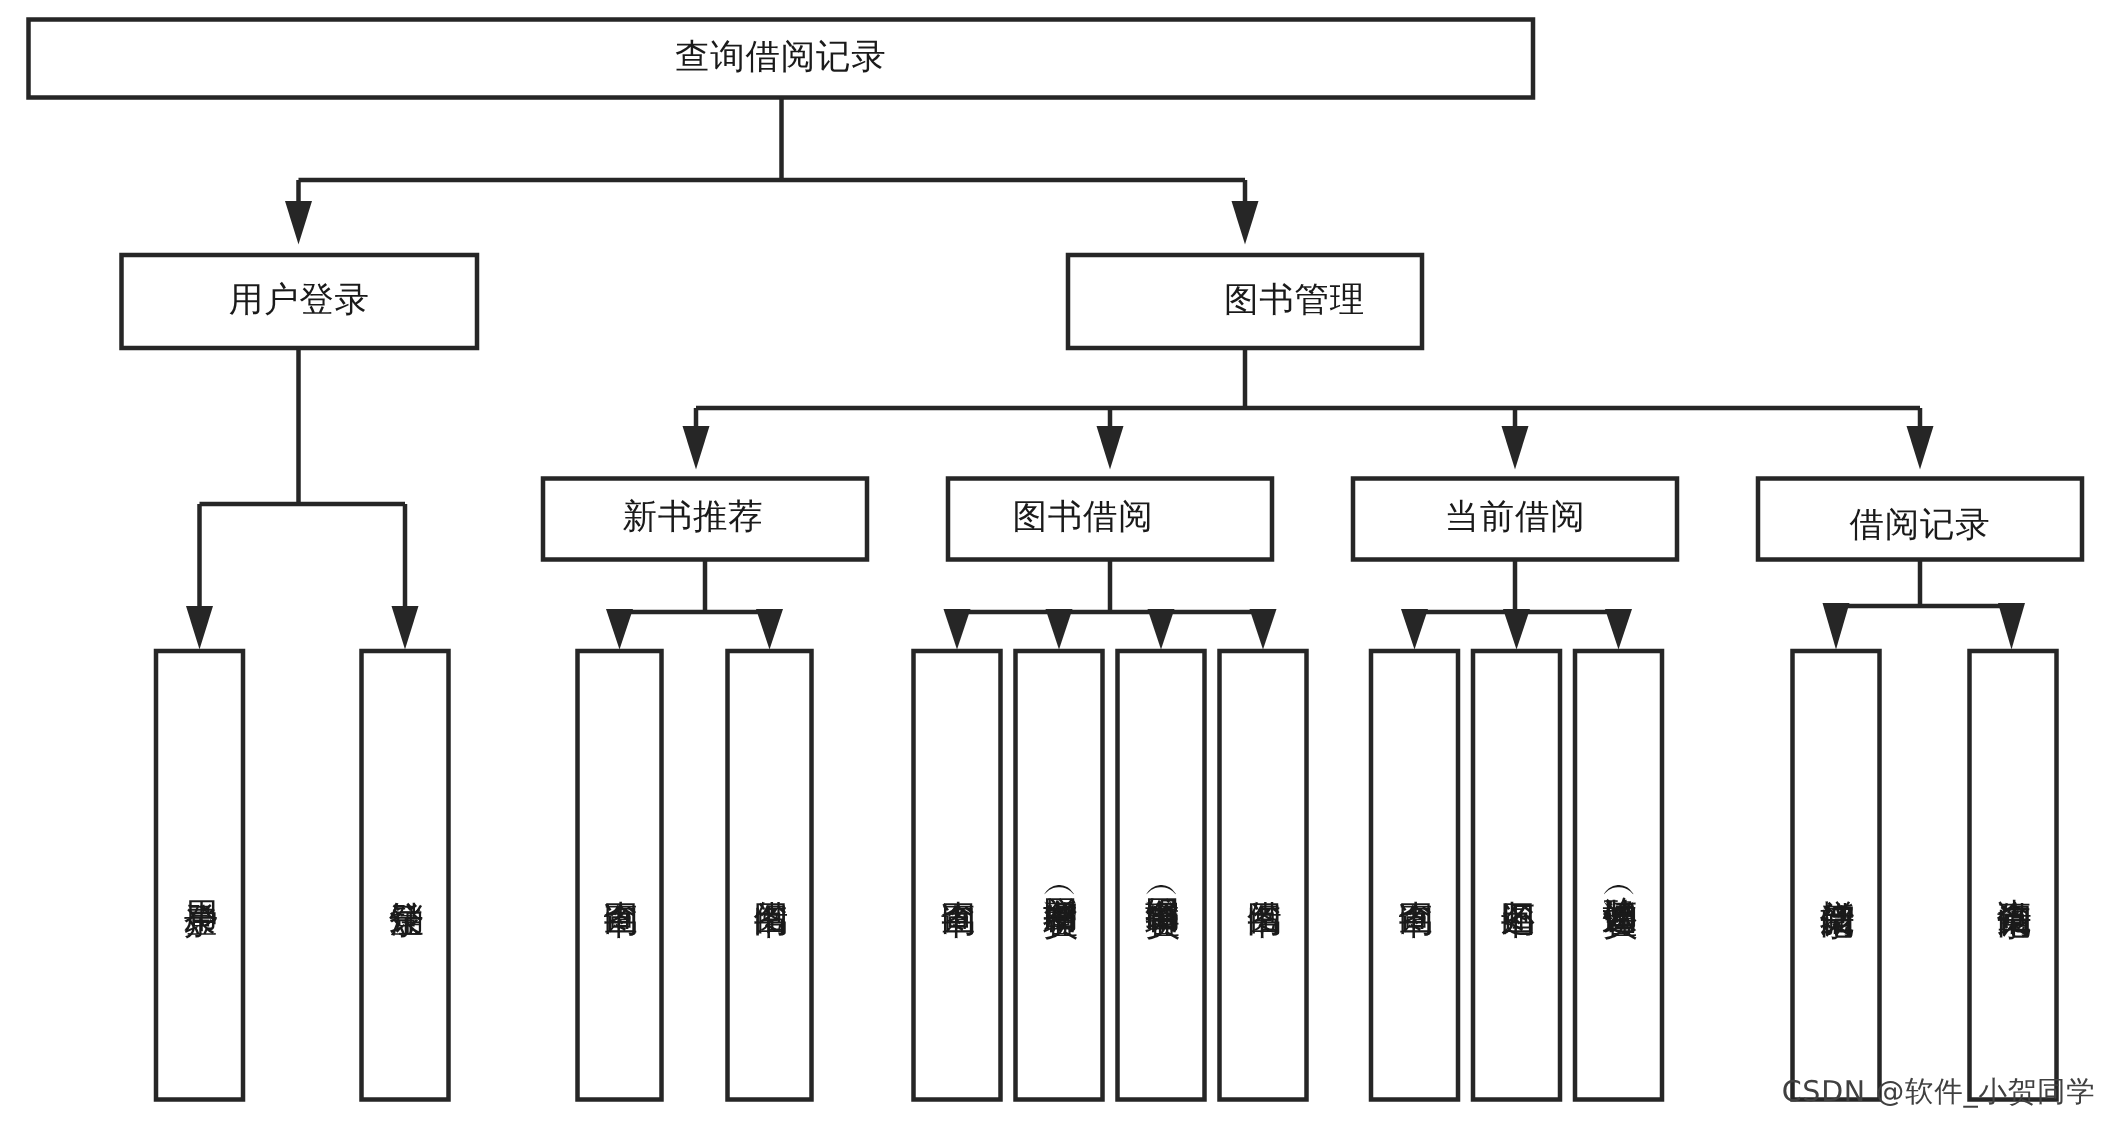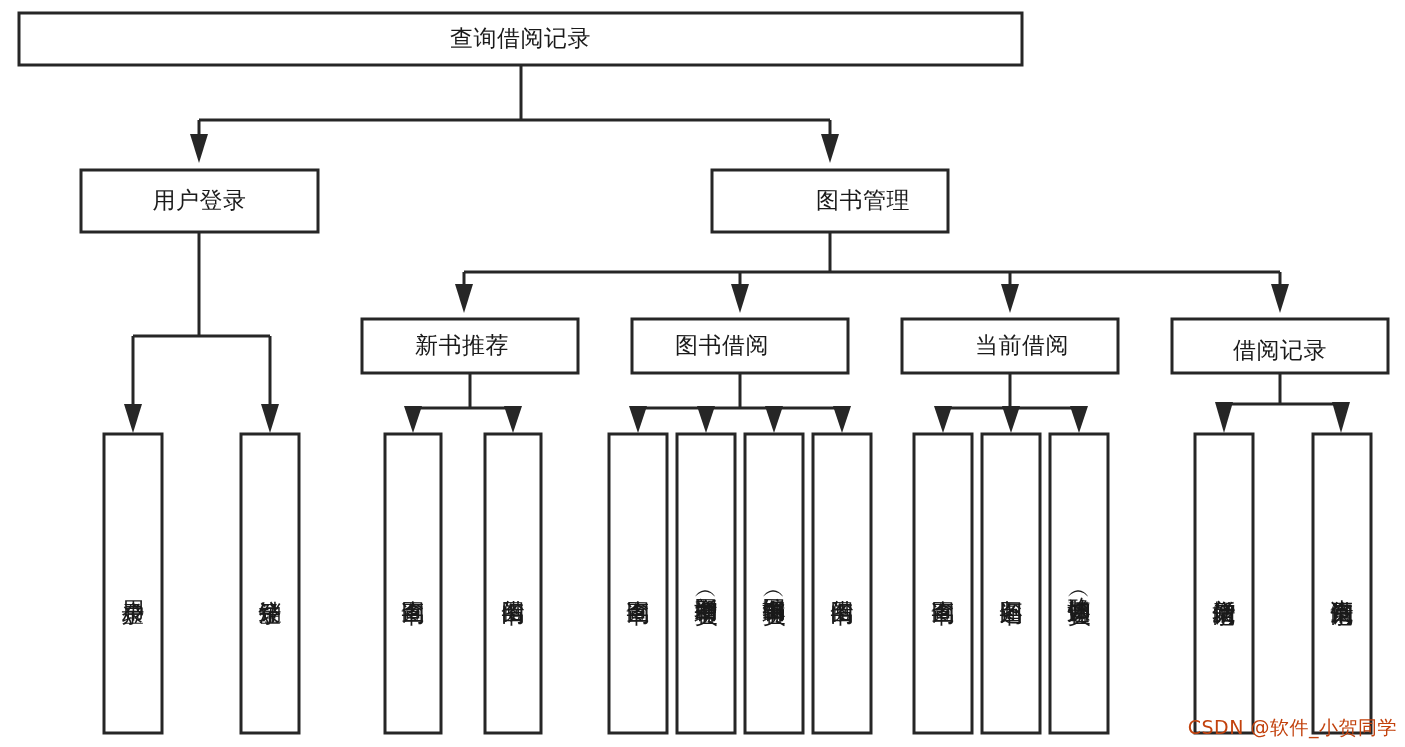--- a/index.html
+++ b/index.html
@@ -67,21 +67,21 @@
     writing-mode: vertical-rl;
     text-orientation: upright;
     letter-spacing: 1px;
     pointer-events: none;
   }
   .watermark {
     position: absolute;
     right: 8px;
     bottom: 6px;
     font-size: 19px;
-    color: #c2410c;
+    color: #404040;
     letter-spacing: 0.5px;
     white-space: nowrap;
   }
 </style>
 </head>
 <body>
 
 <div id="diagram-root">
 
   <svg class="canvas" viewBox="0 0 1405 747">
@@ -168,21 +168,21 @@
 
   </svg>
 
   <div class="node-label" style="left:19px; top:13px; width:1003px; height:52px;">查询借阅记录</div>
 
   <div class="node-label" style="left:81px; top:170px; width:237px; height:62px;">用户登录</div>
   <div class="node-label" style="left:712px; top:170px; width:236px; height:62px;padding-left:33px;">图书管理</div>
 
   <div class="node-label" style="left:362px; top:319px; width:200px; height:54px;">新书推荐</div>
   <div class="node-label" style="left:632px; top:319px; width:180px; height:54px;">图书借阅</div>
-  <div class="node-label" style="left:902px; top:319px; width:216px; height:54px;padding-left:12px;">当前借阅</div>
+  <div class="node-label" style="left:902px; top:319px; width:216px; height:54px;">当前借阅</div>
   <div class="node-label" style="left:1172px; top:319px; width:216px; height:64px;">借阅记录</div>
 
   <div class="leaf-label" style="left:104px; top:434px; width:58px; height:299px;">用户登录</div>
   <div class="leaf-label" style="left:241px; top:434px; width:58px; height:299px;">注销登录</div>
 
   <div class="leaf-label" style="left:385px; top:434px; width:56px; height:299px;">查询图书</div>
   <div class="leaf-label" style="left:485px; top:434px; width:56px; height:299px;">借阅图书</div>
 
   <div class="leaf-label" style="left:609px; top:434px; width:58px; height:299px;">查询图书</div>
   <div class="leaf-label" style="left:677px; top:434px; width:58px; height:299px;">新增图书（管理员）</div>

